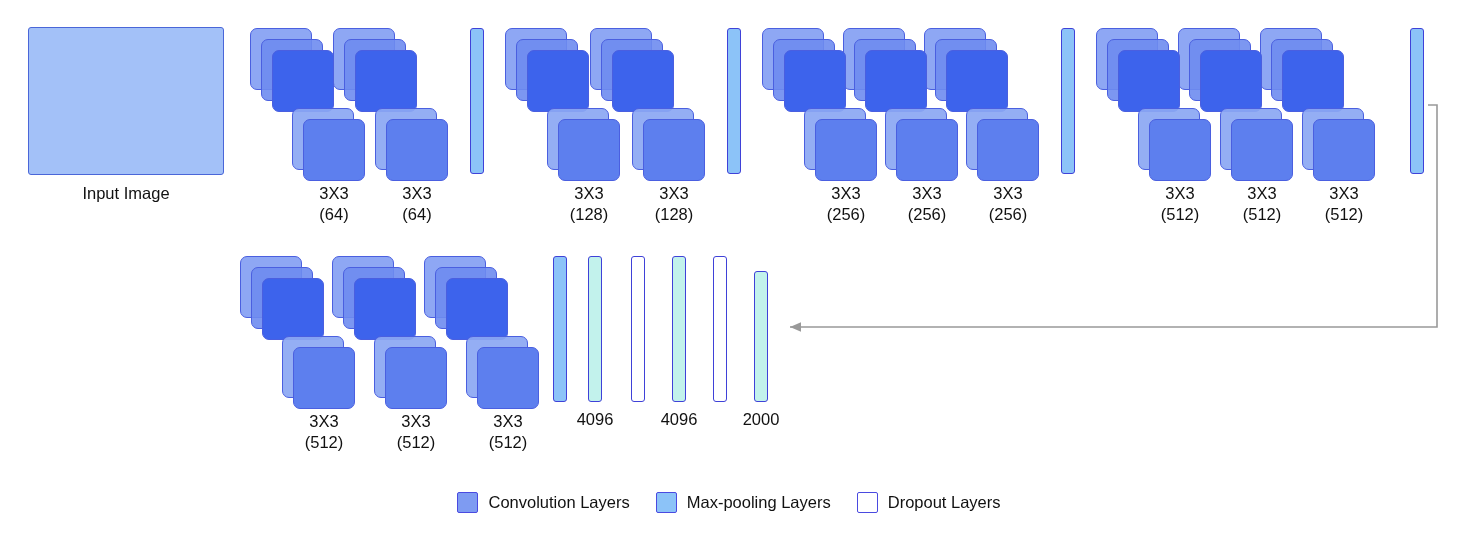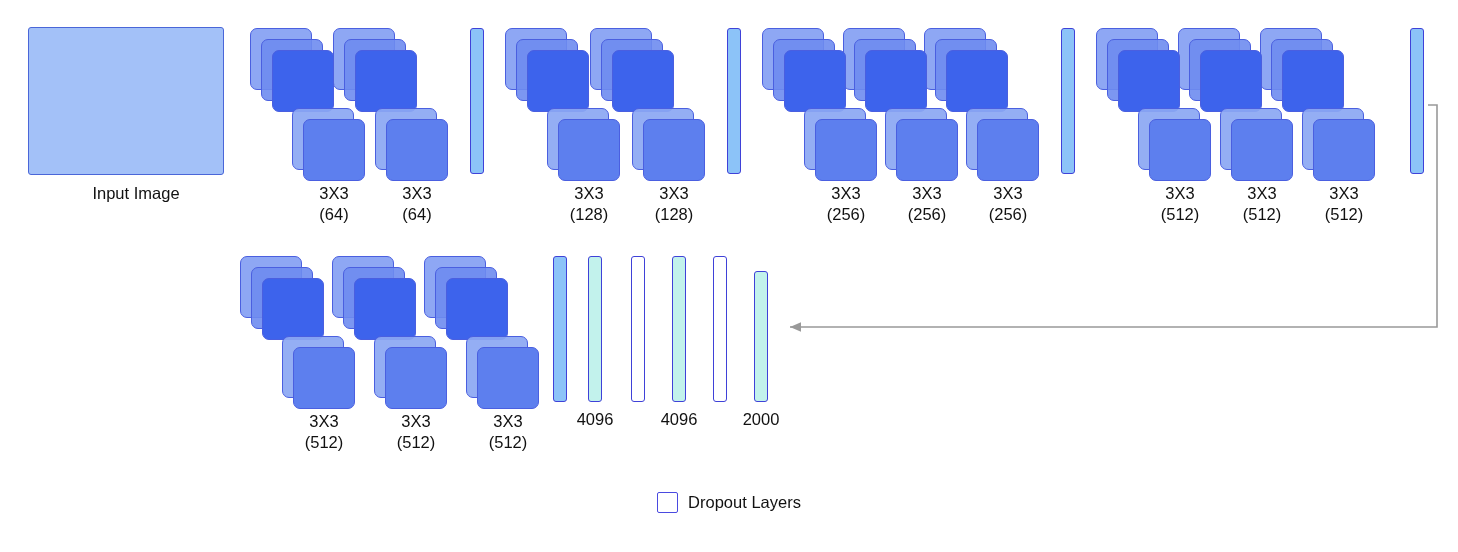--- a/index.html
+++ b/index.html
@@ -104,21 +104,21 @@
     color: #111111;
     white-space: nowrap;
   }
 </style>
 </head>
 <body>
 
 <div id="stage">
 
   <div class="node input-img" style="left:28px; top:27px; width:196px; height:148px;"></div>
-  <div class="lbl" style="left:36px; top:183px; width:200px;">Input Image</div>
+  <div class="lbl" style="left:26px; top:183px; width:200px;">Input Image</div>
 
   <div id="blocks-layer">
       <div class="convgroup" style="left:0px; top:0px; width:0px; height:0px;">
         <div class="csq back" style="left:250px; top:28px;width:62px; height:62px; z-index:10;"></div>
         <div class="csq mid" style="left:261px; top:39px;width:62px; height:62px; z-index:11;"></div>
         <div class="csq front" style="left:272px; top:50px;width:62px; height:62px; z-index:12;"></div>
         <svg class="dashline" style="left:0px; top:0px; width:1458px; height:552px; z-index:9;" viewBox="0 0 1458 552">
           <line x1="299.9" y1="77.9" x2="300" y2="106" stroke="#3a4fd0" stroke-width="1.2" stroke-dasharray="4 3"></line>
         </svg>
         <div class="csq lower-back" style="left:292px; top:108px;width:62px; height:62px; z-index:14;"></div>
@@ -285,18 +285,26 @@
       <div class="lbl single" style="left:711px; top:409px; width:100px;">2000</div>
     </div>
 
   <svg class="connector" viewBox="0 0 1458 552">
     <path d="M1428 105 L1437 105 L1437 327 L790 327" fill="none" stroke="#999999" stroke-width="1.6"></path>
     <path d="M790 327 L801 322.2 L801 331.8 Z" fill="#999999"></path>
   </svg>
 
   <div class="legend">
     <div class="legend-item">
+      <span class="legend-sw" style="background:#7e9bf2;"></span>
+      <span class="legend-txt">Convolution Layers</span>
+    </div>
+    <div class="legend-item">
+      <span class="legend-sw" style="background:#8cc3f8;"></span>
+      <span class="legend-txt">Max-pooling Layers</span>
+    </div>
+    <div class="legend-item">
       <span class="legend-sw" style="background:#ffffff;"></span>
       <span class="legend-txt">Dropout Layers</span>
     </div>
   </div>
 
 </div>
 
 </body></html>

